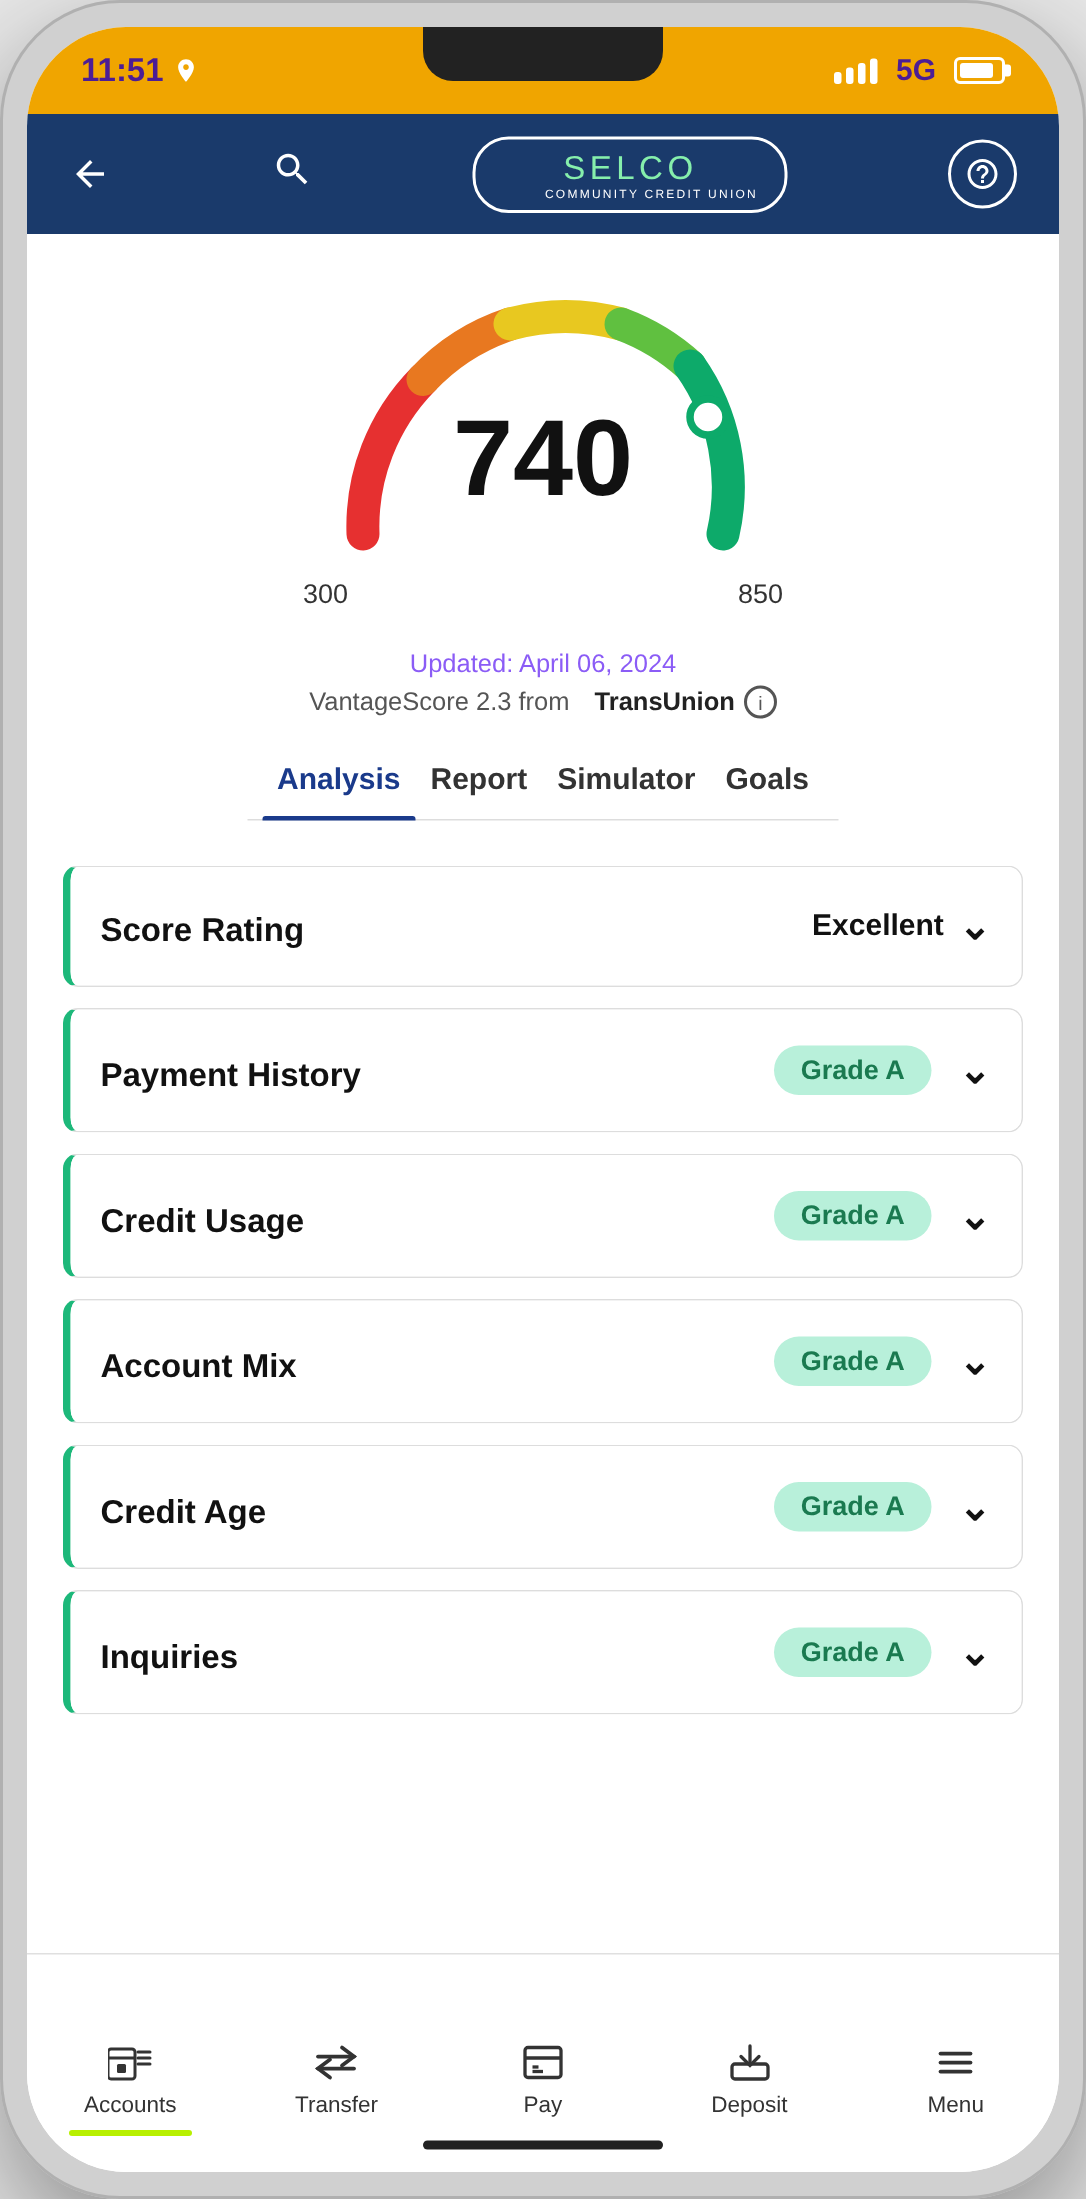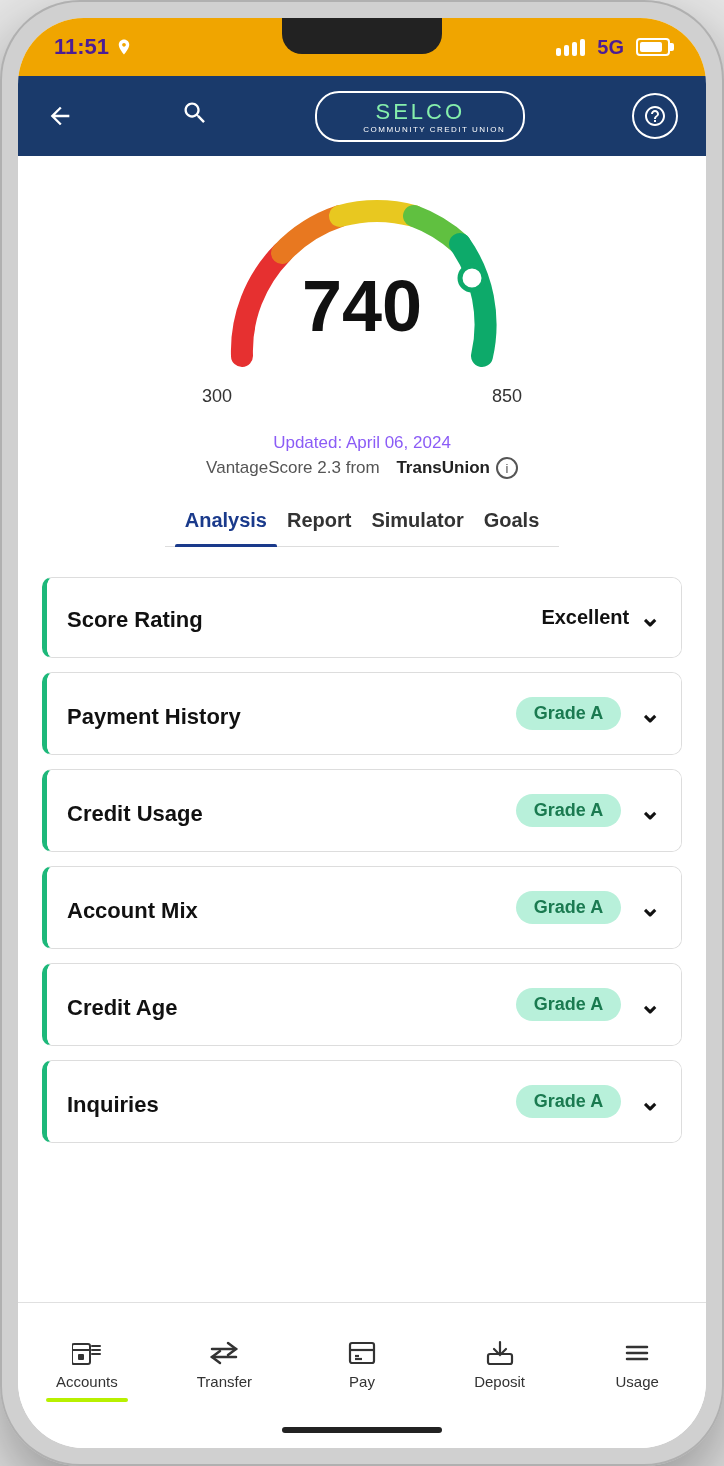--- a/index.html
+++ b/index.html
@@ -350,21 +350,21 @@
     .accordion-item.no-badge .accordion-right {
       gap: 0;
     }
 
     
     .bottom-nav {
       height: 110px;
       background: #fff;
       border-top: 1px solid #e0e0e0;
       display: flex;
-      align-items: center;
+      align-items: flex-end;
       padding-top: 12px;
       flex-shrink: 0;
     }
 
     .bottom-nav-item {
       flex: 1;
       display: flex;
       flex-direction: column;
       align-items: center;
       gap: 4px;
@@ -623,21 +623,21 @@
       </div>
 
       <div class="bottom-nav-item">
         <div class="bottom-nav-icon">
           <svg width="28" height="26" viewBox="0 0 28 26" fill="none" stroke="#333" stroke-width="2.5" stroke-linecap="round">
             <line x1="4" y1="7" x2="24" y2="7"></line>
             <line x1="4" y1="13" x2="24" y2="13"></line>
             <line x1="4" y1="19" x2="24" y2="19"></line>
           </svg>
         </div>
-        <span class="bottom-nav-label">Usage</span>
+        <span class="bottom-nav-label">Menu</span>
       </div>
 
     </div>
 
     <div class="home-bar">
       <div class="home-bar-line"></div>
     </div>
 
   </div>
 </div>

